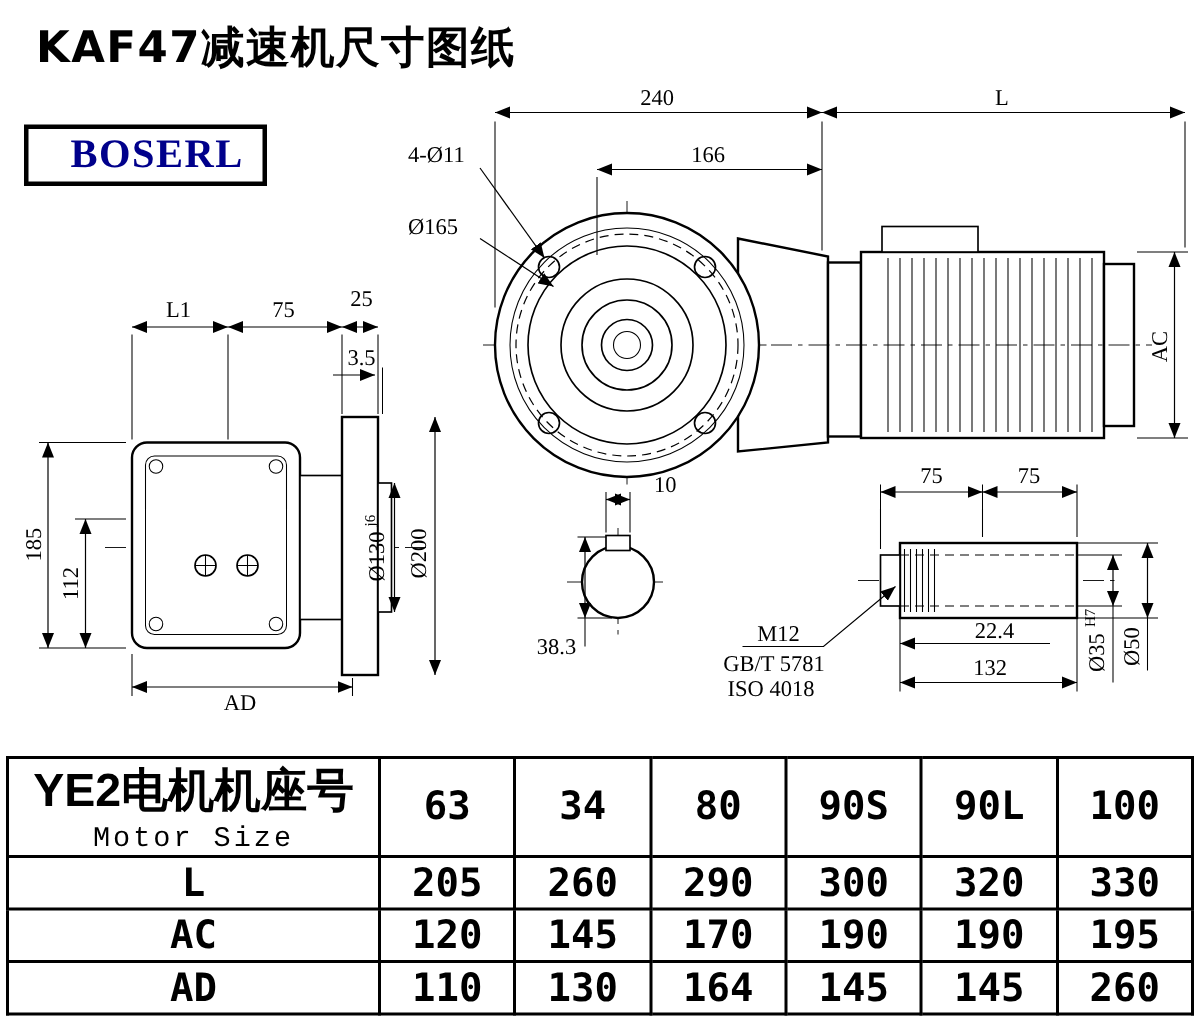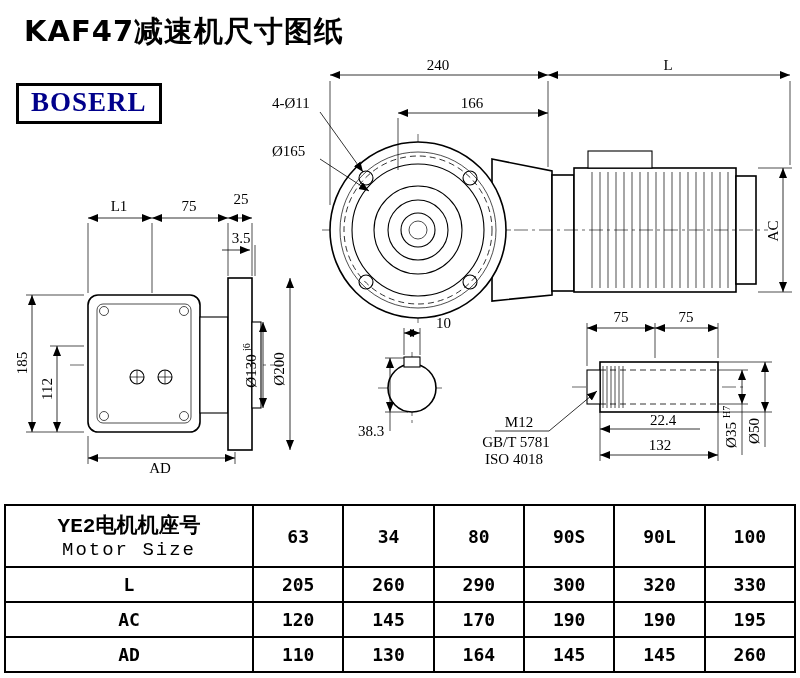--- a/index.html
+++ b/index.html
@@ -2,40 +2,40 @@
 <html><head>
 <meta charset="utf-8">
 <style>
   *{box-sizing:border-box;margin:0;padding:0}
   html,body{background:#fff}
   .stage{position:relative;width:800px;height:678px;background:#fff;overflow:hidden;
          font-family:"Liberation Sans",sans-serif;color:#000}
   .title{position:absolute;left:24px;top:12px;font-family:"DejaVu Sans",sans-serif;
          font-weight:bold;font-size:29px;letter-spacing:1px;color:#000}
   .logo{position:absolute;left:16px;top:83px;border:3px solid #000;background:#fff;
-        padding:1px 12px 3px 12px}
+        padding:1px 12px 3px 28px}
   .logo span{font-family:"Liberation Serif",serif;font-weight:bold;font-size:27px;
         color:#00008B;letter-spacing:1px}
   .drawing{position:absolute;left:0;top:55px}
   svg text{font-family:"Liberation Serif",serif;font-size:15px;fill:#000}
   svg .sup{font-size:10px}
   svg .thickf{stroke:#000;stroke-width:1.6;fill:#fff}
   svg .med{stroke:#000;stroke-width:1.1;fill:none}
   svg .medf{stroke:#000;stroke-width:1.1;fill:#fff}
   svg .thin{stroke:#000;stroke-width:.7;fill:none}
   svg .dim{stroke:#000;stroke-width:.8;fill:none}
   svg .center{stroke:#000;stroke-width:.6;fill:none;stroke-dasharray:14 4 3 4}
   svg .dash{stroke:#000;stroke-width:.8;fill:none;stroke-dasharray:6 4}
   .spec{position:absolute;left:4px;top:504px;width:792px;border-collapse:collapse;
         table-layout:fixed;background:#fff}
   .spec td{border:2px solid #000;text-align:center;vertical-align:middle;color:#000;overflow:hidden}
   .spec tr.rh td{height:62px}
   .spec tr.rd td{height:35px}
-  .num{font-family:"DejaVu Sans Mono",monospace;font-weight:bold;font-size:18px}
-  .hdr-cn{font-family:Liberation Mono, monospace;font-weight:bold;font-size:21px}
+  .num{font-family:"DejaVu Sans Mono",monospace;font-weight:bold;font-size:26px}
+  .hdr-cn{font-family:Liberation Sans, sans-serif;font-weight:bold;font-size:31px}
   .hdr-en{font-family:Liberation Mono, monospace;font-size:19px;letter-spacing:2px}
 </style>
 </head>
 <body>
 
 <div class="stage">
 
   <div class="title">KAF47减速机尺寸图纸</div>
 
   <div class="logo">

